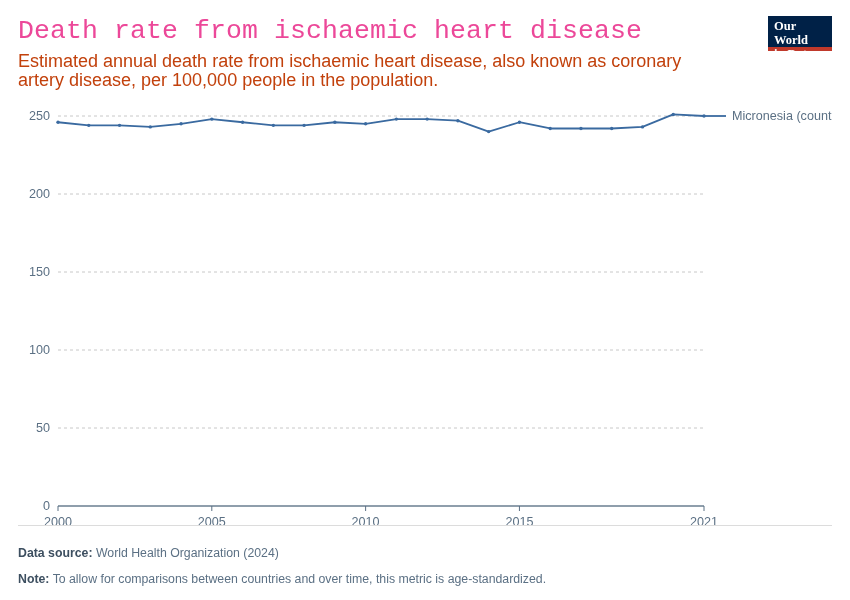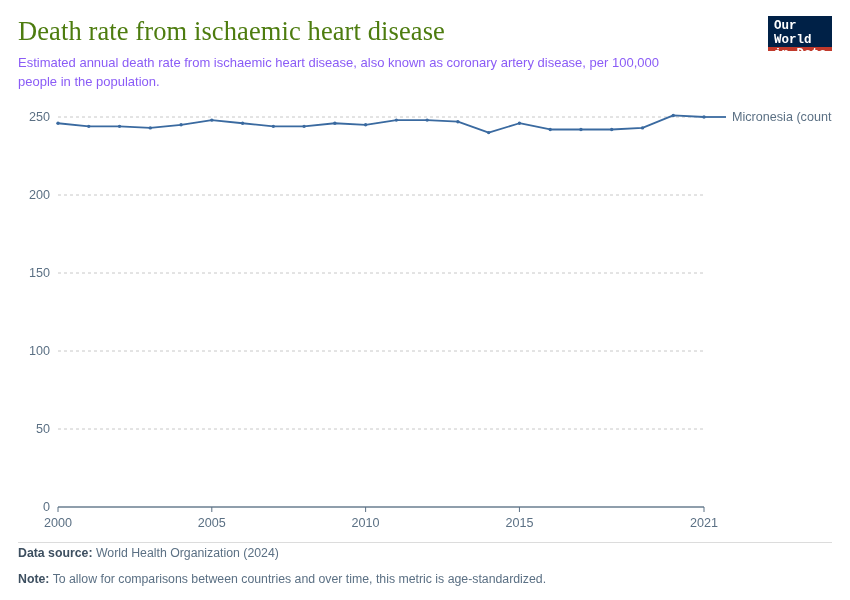--- a/index.html
+++ b/index.html
@@ -19,44 +19,44 @@
     width: 850px;
     height: 600px;
     box-sizing: border-box;
     padding: 16px 18px 0 18px;
   }
   
   .header {
     position: relative;
   }
   .chart-title {
-    font-family: Liberation Serif, serif;
+    font-family: Liberation Mono, monospace;
     font-size: 26.5px;
     font-weight: 400;
-    color: #4d7c0f;
+    color: #ec4899;
     margin: 0 0 6px 0;
     letter-spacing: 0.1px;
   }
   .chart-subtitle {
-    font-size: 13px;
+    font-size: 18px;
     line-height: 19px;
-    color: #8b5cf6;
+    color: #c2410c;
     margin: 0;
     max-width: 670px;
     font-weight: 400;
   }
   .owid-logo {
     position: absolute;
     top: 0px;
     right: 0px;
     width: 64px;
     height: 35px;
     background: #002147;
     color: #ffffff;
-    font-family: Liberation Mono, monospace;
+    font-family: Liberation Serif, serif;
     font-weight: 700;
     font-size: 12.5px;
     line-height: 14px;
     padding: 3px 5px 0 6px;
     box-sizing: border-box;
     border-bottom: 4px solid #c0392b;
   }
   .owid-logo span { display: block; }
   
   .chart-wrap {
@@ -78,21 +78,21 @@
     fill: #5b7084;
     font-family: "Liberation Sans", sans-serif;
   }
   
   .footer {
     position: absolute;
     left: 18px;
     right: 18px;
     bottom: 12px;
     border-top: 1px solid #dcdcdc;
-    padding-top: 1px;
+    padding-top: 18px;
     font-size: 12.3px;
     color: #5b7084;
   }
   .footer-row {
     display: flex;
     justify-content: space-between;
     align-items: baseline;
     line-height: 18px;
   }
   .footer b { color: #3d4f60; font-weight: 700; }

